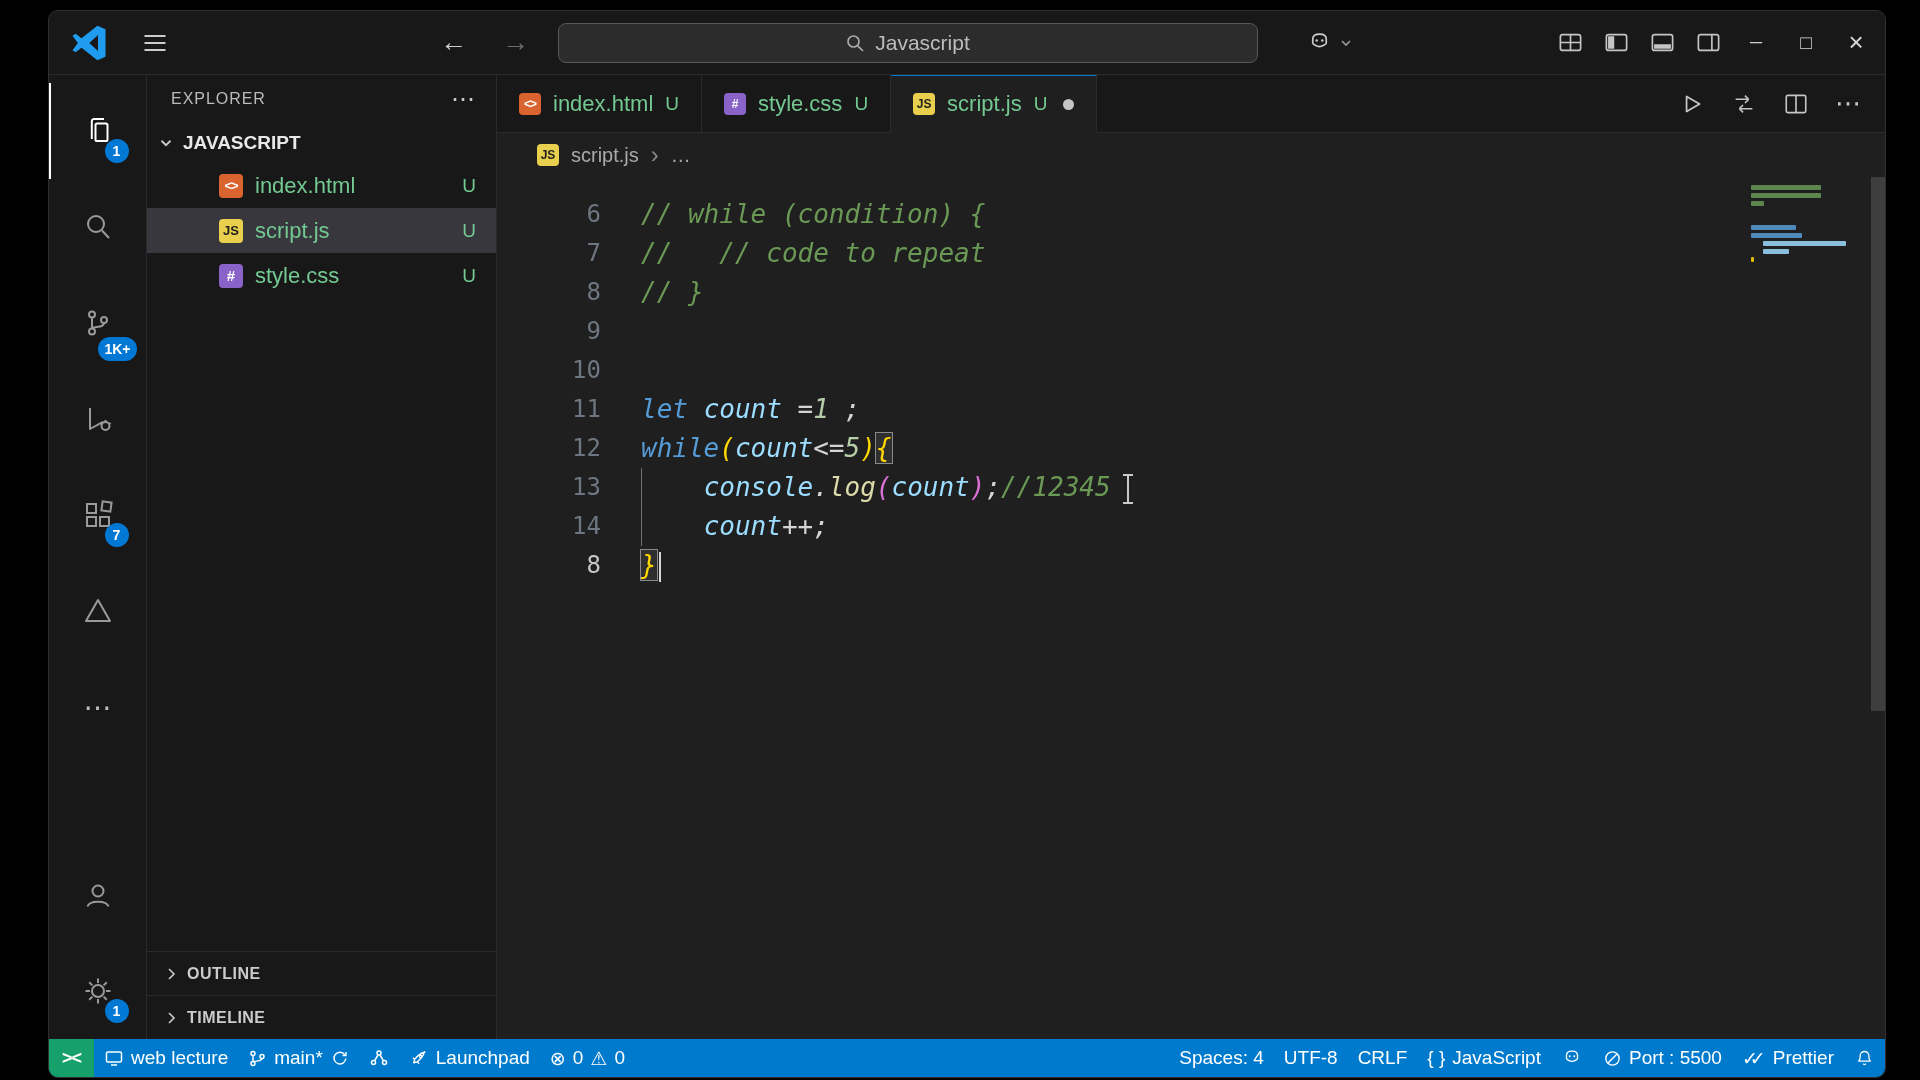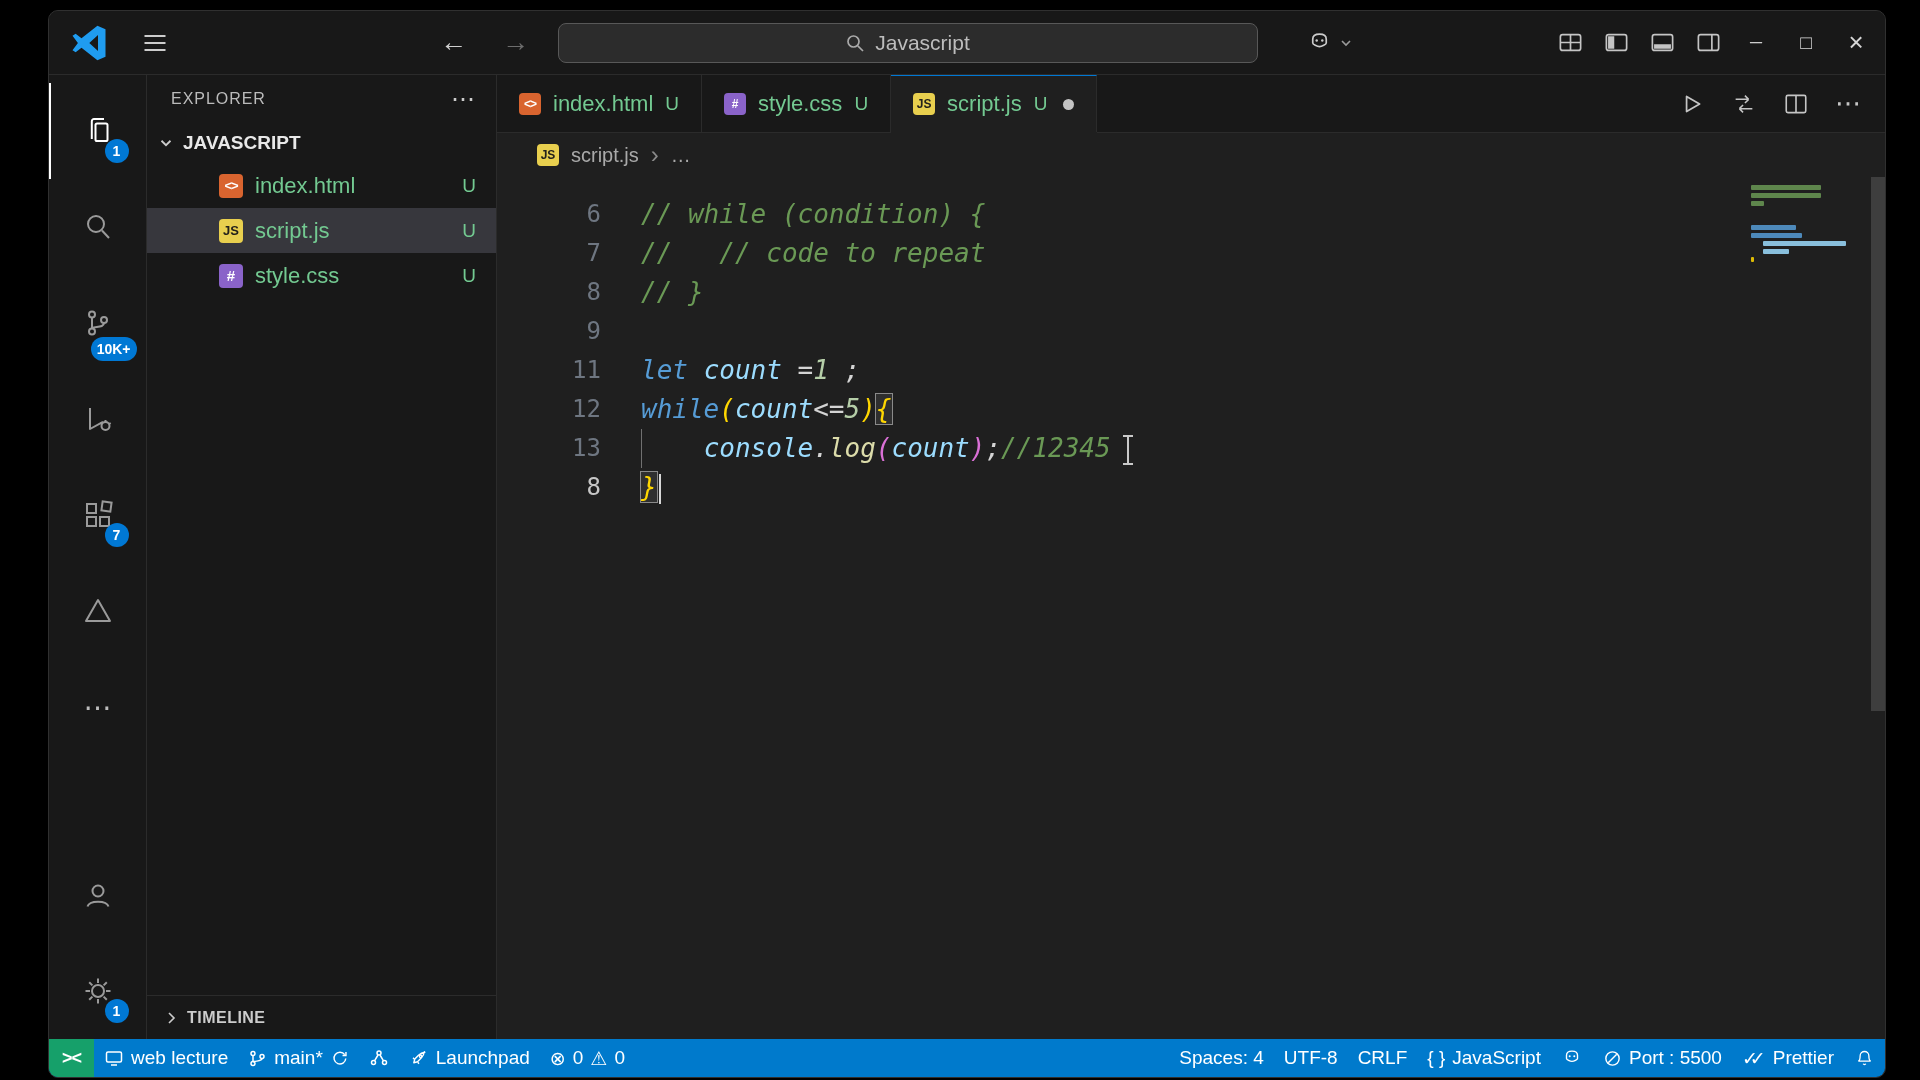--- a/index.html
+++ b/index.html
@@ -212,21 +212,21 @@
       <div class="act-item">
         <span>
           <svg width="32" height="32" viewBox="0 0 32 32" fill="none" stroke="currentColor" stroke-width="2">
               <circle cx="10" cy="7.5" r="3"></circle>
               <circle cx="10" cy="24.5" r="3"></circle>
               <circle cx="22" cy="13" r="3"></circle>
               <path d="M10 10.5v11"></path>
               <path d="M22 16c0 4.5-7 3.5-12 5"></path>
             </svg>
         </span>
-        <span class="act-badge wide">10K+</span>
+        <span class="act-badge wide">1K+</span>
       </div>
       <div class="act-item">
         <span>
           <svg width="32" height="32" viewBox="0 0 32 32" fill="none" stroke="currentColor" stroke-width="2">
               <path d="M8 5v21l13-7.2" stroke-linejoin="round"></path>
               <circle cx="23.5" cy="23" r="4"></circle>
               <path d="M23.5 19v-2M20 21l-1.7-1M27 21l1.7-1"></path>
             </svg>
         </span>
       </div>
@@ -295,20 +295,28 @@
             <span class="file-name">script.js</span>
             <span class="git-badge">U</span>
           </div>
           <div class="file-row">
             <span class="file-icon ficon-css">#</span>
             <span class="file-name">style.css</span>
             <span class="git-badge">U</span>
           </div>
         </div>
       <div class="sb-spacer"></div>
+      <div class="sb-section">
+        <span>
+          <svg width="16" height="16" viewBox="0 0 16 16" fill="none" stroke="#cccccc" stroke-width="1.6">
+              <path d="M6 3l5 5-5 5"></path>
+            </svg>
+        </span>
+        <span>OUTLINE</span>
+      </div>
       <div class="sb-section">
         <span>
           <svg width="16" height="16" viewBox="0 0 16 16" fill="none" stroke="#cccccc" stroke-width="1.6">
               <path d="M6 3l5 5-5 5"></path>
             </svg>
         </span>
         <span>TIMELINE</span>
       </div>
     </div>
 
@@ -357,23 +365,25 @@
         <span>script.js</span>
         <span class="crumb-sep">›</span>
         <span>…</span>
       </div>
       <div class="code-wrap">
         <div id="code-lines">
             <div class="code-line"><span class="ln-num">6</span><span class="ln-code"><span class="tok" style="color: var(--tok-comment);">// while (condition) {</span></span></div>
             <div class="code-line"><span class="ln-num">7</span><span class="ln-code"><span class="tok" style="color: var(--tok-comment);">//   // code to repeat</span></span></div>
             <div class="code-line"><span class="ln-num">8</span><span class="ln-code"><span class="tok" style="color: var(--tok-comment);">// }</span></span></div>
             <div class="code-line"><span class="ln-num">9</span><span class="ln-code"></span></div>
+            <div class="code-line"><span class="ln-num">10</span><span class="ln-code"></span></div>
             <div class="code-line"><span class="ln-num">11</span><span class="ln-code"><span class="tok" style="color: var(--tok-keyword);">let</span><span class="tok" style="color: var(--tok-plain);"> </span><span class="tok" style="color: var(--tok-variable);">count</span><span class="tok" style="color: var(--tok-plain);"> =</span><span class="tok" style="color: var(--tok-number);">1</span><span class="tok" style="color: var(--tok-plain);"> ;</span></span></div>
             <div class="code-line"><span class="ln-num">12</span><span class="ln-code"><span class="tok" style="color: var(--tok-keyword);">while</span><span class="tok" style="color: var(--tok-b1);">(</span><span class="tok" style="color: var(--tok-variable);">count</span><span class="tok" style="color: var(--tok-plain);">&lt;=</span><span class="tok" style="color: var(--tok-number);">5</span><span class="tok" style="color: var(--tok-b1);">)</span><span class="tok bracket-match" style="color: var(--tok-b1);">{</span></span></div>
             <div class="code-line indent"><span class="ln-num">13</span><span class="ln-code"><span class="tok" style="color: var(--tok-plain);">    </span><span class="tok" style="color: var(--tok-variable);">console</span><span class="tok" style="color: var(--tok-plain);">.</span><span class="tok" style="color: var(--tok-func);">log</span><span class="tok" style="color: var(--tok-b2);">(</span><span class="tok" style="color: var(--tok-variable);">count</span><span class="tok" style="color: var(--tok-b2);">)</span><span class="tok" style="color: var(--tok-plain);">;</span><span class="tok" style="color: var(--tok-comment);">//12345</span><span class="mouse-ibeam"></span></span></div>
+            <div class="code-line indent"><span class="ln-num">14</span><span class="ln-code"><span class="tok" style="color: var(--tok-plain);">    </span><span class="tok" style="color: var(--tok-variable);">count</span><span class="tok" style="color: var(--tok-plain);">++;</span></span></div>
             <div class="code-line"><span class="ln-num active">8</span><span class="ln-code"><span class="tok bracket-match" style="color: var(--tok-b1);">}</span><span class="caret"></span></span></div>
           </div>
         <div class="minimap" id="minimap">
             <div class="mm-line" style="width: 70.4px; margin-left: 0px; background: var(--tok-comment);"></div>
             <div class="mm-line" style="width: 70.4px; margin-left: 0px; background: var(--tok-comment);"></div>
             <div class="mm-line" style="width: 12.8px; margin-left: 0px; background: var(--tok-comment);"></div>
             <div class="mm-line" style="width: 0px; margin-left: 0px; background: transparent;"></div>
             <div class="mm-line" style="width: 0px; margin-left: 0px; background: transparent;"></div>
             <div class="mm-line" style="width: 44.8px; margin-left: 0px; background: var(--tok-keyword);"></div>
             <div class="mm-line" style="width: 51.2px; margin-left: 0px; background: var(--tok-keyword);"></div>

